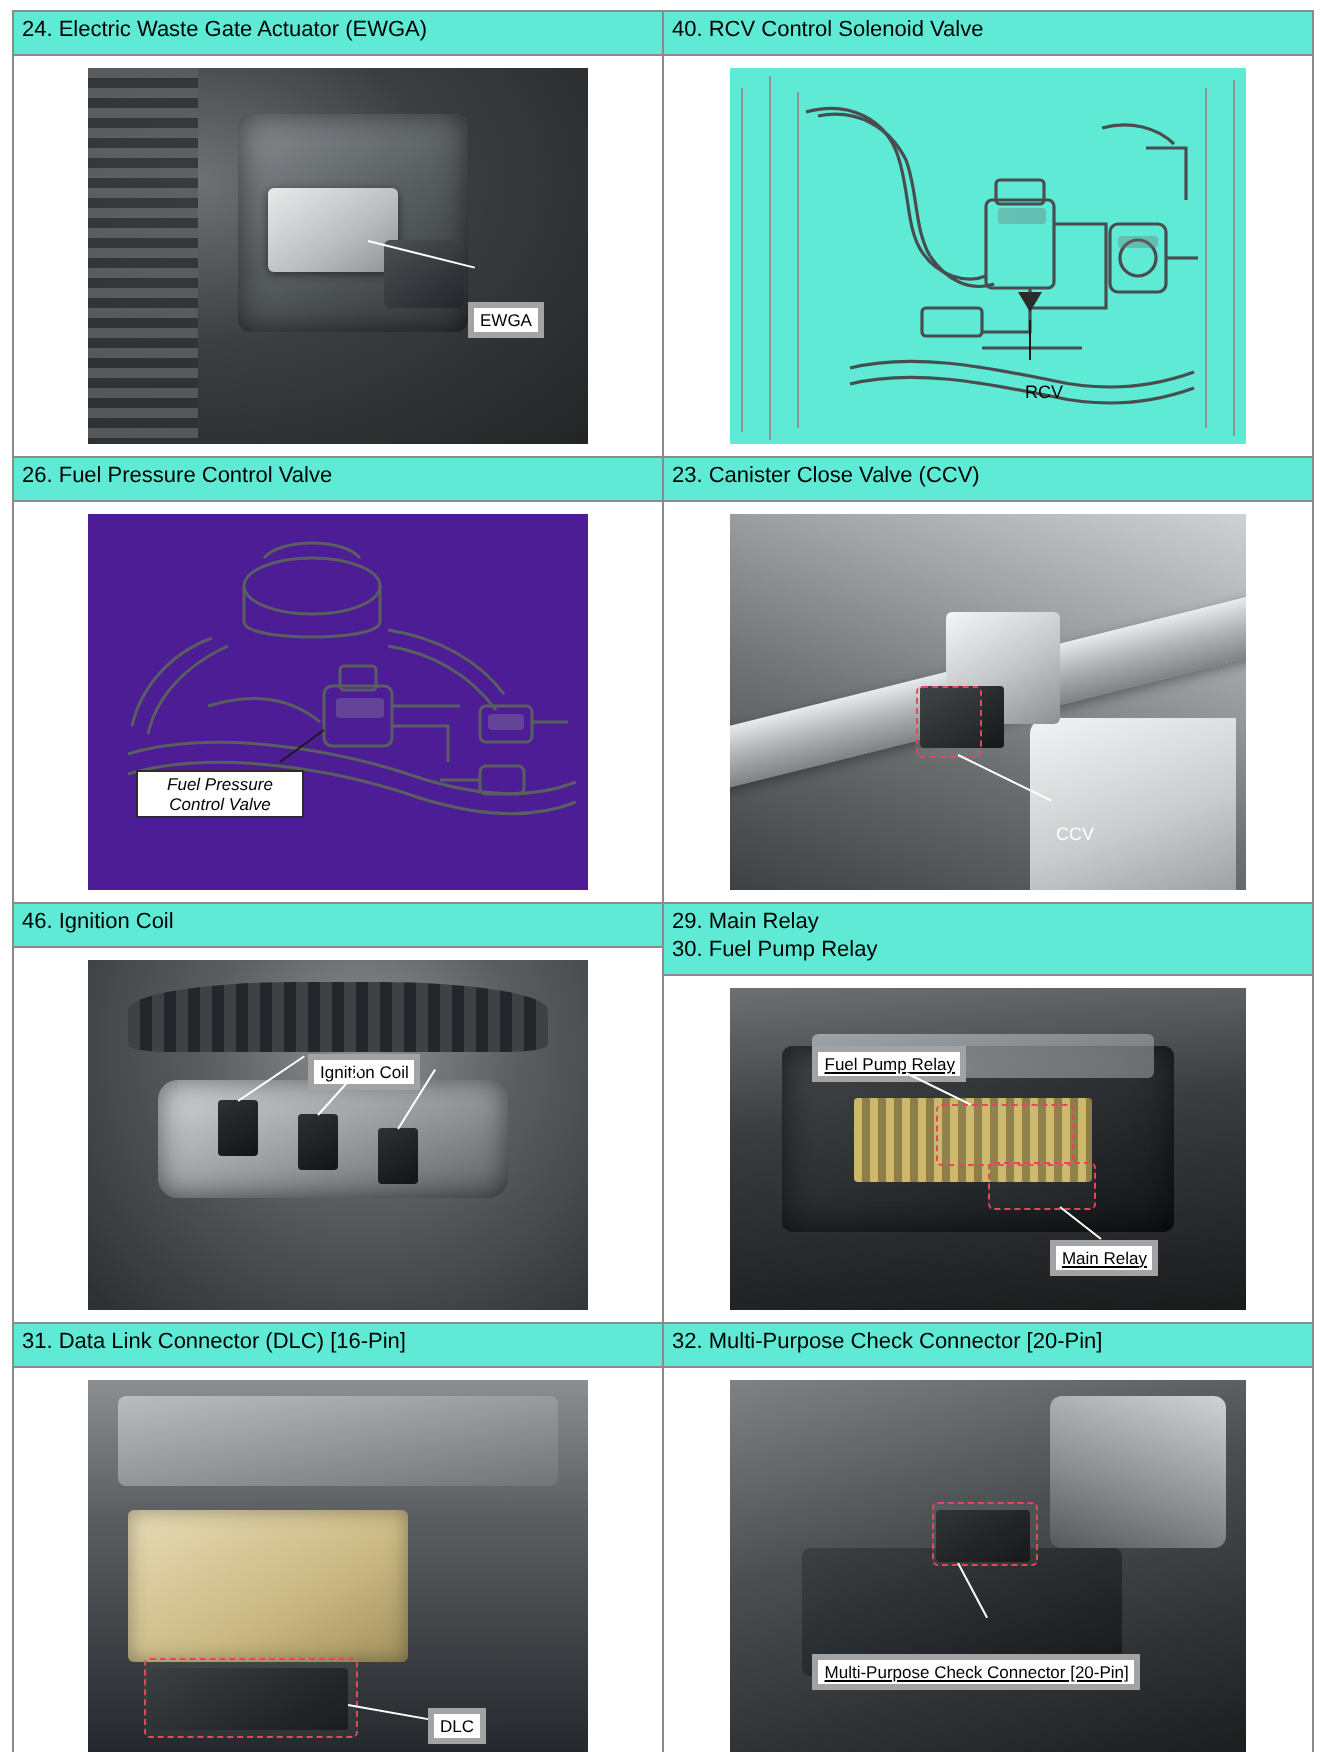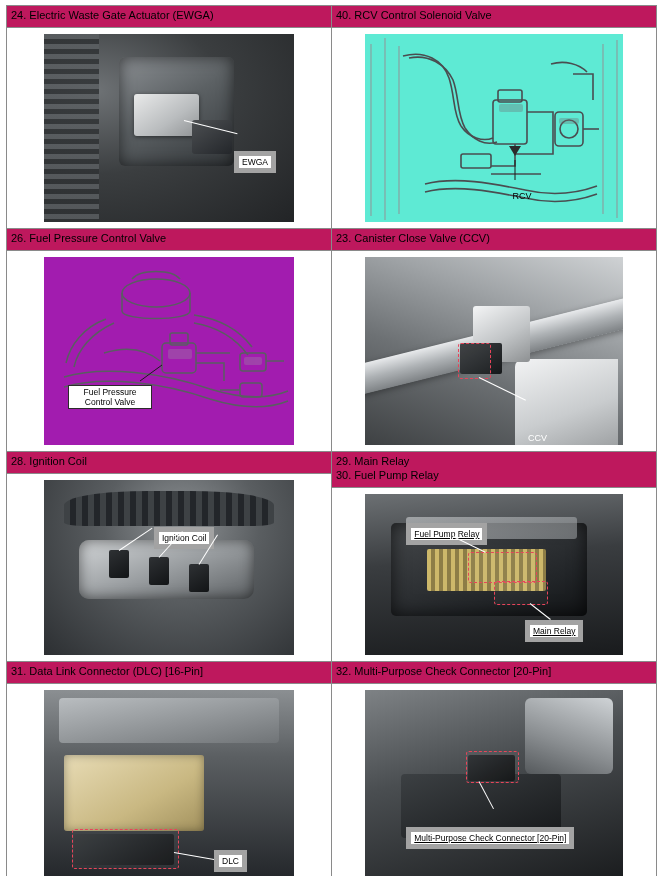--- a/index.html
+++ b/index.html
@@ -30,21 +30,21 @@
     border: 1px solid #8a8a8a;
     vertical-align: top;
     padding: 0;
   }
   .cap {
     font-size: 11px;
     line-height: 14px;
     padding: 2px 4px 3px 4px;
     color: #000;
     border-bottom: 1px solid #8a8a8a;
-    background: #be185d;
+    background: #5eead4;
     height: 16px;
     box-sizing: content-box;
   }
   .cap.two {
     height: 30px;
   }
   .cap span { display: block; }
   .figwrap {
     background: #ffffff;
     padding: 6px 0 6px 0;
@@ -53,21 +53,21 @@
     align-items: center;
   }
   .fig {
     position: relative;
     overflow: hidden;
     background: #dcdcdc;
   }
   .lbl {
     position: absolute;
     background: #ffffff;
-    border: 5px solid #a3a3a3;
+    border: 3px solid #a3a3a3;
     font-size: 8.5px;
     line-height: 10px;
     padding: 1px 3px;
     white-space: nowrap;
     color: #000;
     font-family: "Liberation Sans", sans-serif;
   }
   .lbl.multi { white-space: normal; text-align: center; }
   .dash {
     position: absolute;
@@ -324,21 +324,21 @@
       </td>
     </tr>
 
     <tr>
 
       <td>
         <div class="cap">
           <span>26. Fuel Pressure Control Valve</span>
         </div>
         <div class="figwrap">
-          <div class="fig p26" style="width:250px;height:188px;background:#a21caf;">
+          <div class="fig p26" style="width:250px;height:188px;background:#4c1d95;font-style:italic;">
             <svg width="250" height="188" viewBox="0 0 250 188">
               <g fill="none" stroke="#5a5e61" stroke-width="1.5">
                 <ellipse cx="112" cy="36" rx="34" ry="14"></ellipse>
                 <path d="M78 36 L78 54 C78 64, 146 64, 146 54 L146 36"></path>
                 <path d="M88 22 C96 12, 128 12, 136 22"></path>
                 <path d="M62 62 C40 70, 26 88, 22 106"></path>
                 <path d="M70 66 C48 76, 34 92, 30 110"></path>
                 <path d="M150 58 C176 62, 196 74, 208 90"></path>
                 <path d="M150 66 C174 70, 192 82, 204 98"></path>
                 <rect x="118" y="86" width="34" height="30" rx="4"></rect>
@@ -373,31 +373,31 @@
         <div class="cap">
           <span>23. Canister Close Valve (CCV)</span>
         </div>
         <div class="figwrap">
           <div class="fig" style="width:258px;height:188px;">
             <div class="photo p27"></div>
             <div class="ccvbody"></div>
             <div class="ccvdark"></div>
             <div class="dash" style="left:36%;top:46%;width:12%;height:18%;"></div>
             <div class="leader" style="left:44%;top:64%;width:20%;transform:rotate(26deg);transform-origin:left center;"></div>
-            <div class="lbl" style="left:62%;top:82%;border:none;background:transparent;color:#fff;font-size:9px;margin-top:21px;">CCV</div>
+            <div class="lbl" style="left:62%;top:82%;border:none;background:transparent;color:#fff;font-size:9px;">CCV</div>
           </div>
         </div>
       </td>
     </tr>
 
     <tr>
 
       <td>
         <div class="cap">
-          <span>28. Ignition Coil</span>
+          <span>46. Ignition Coil</span>
         </div>
         <div class="figwrap">
           <div class="fig" style="width:250px;height:175px;">
             <div class="photo p28"></div>
             <div class="coilA"></div>
             <div class="coilB"></div>
             <div class="coilC"></div>
             <div class="lbl" style="left:44%;top:27%;">Ignition Coil</div>
             <div class="leader" style="left:30%;top:40%;width:16%;transform:rotate(-34deg);transform-origin:left center;"></div>
             <div class="leader" style="left:46%;top:44%;width:14%;transform:rotate(-48deg);transform-origin:left center;"></div>

